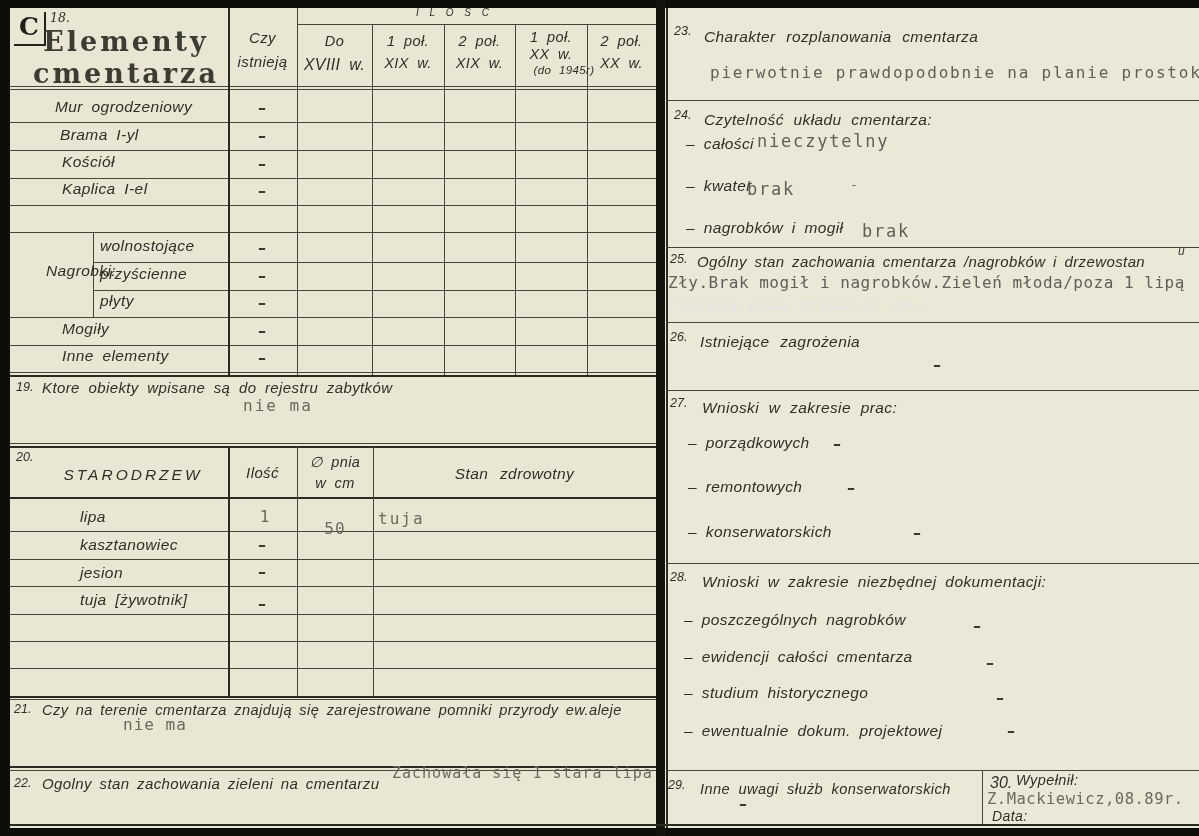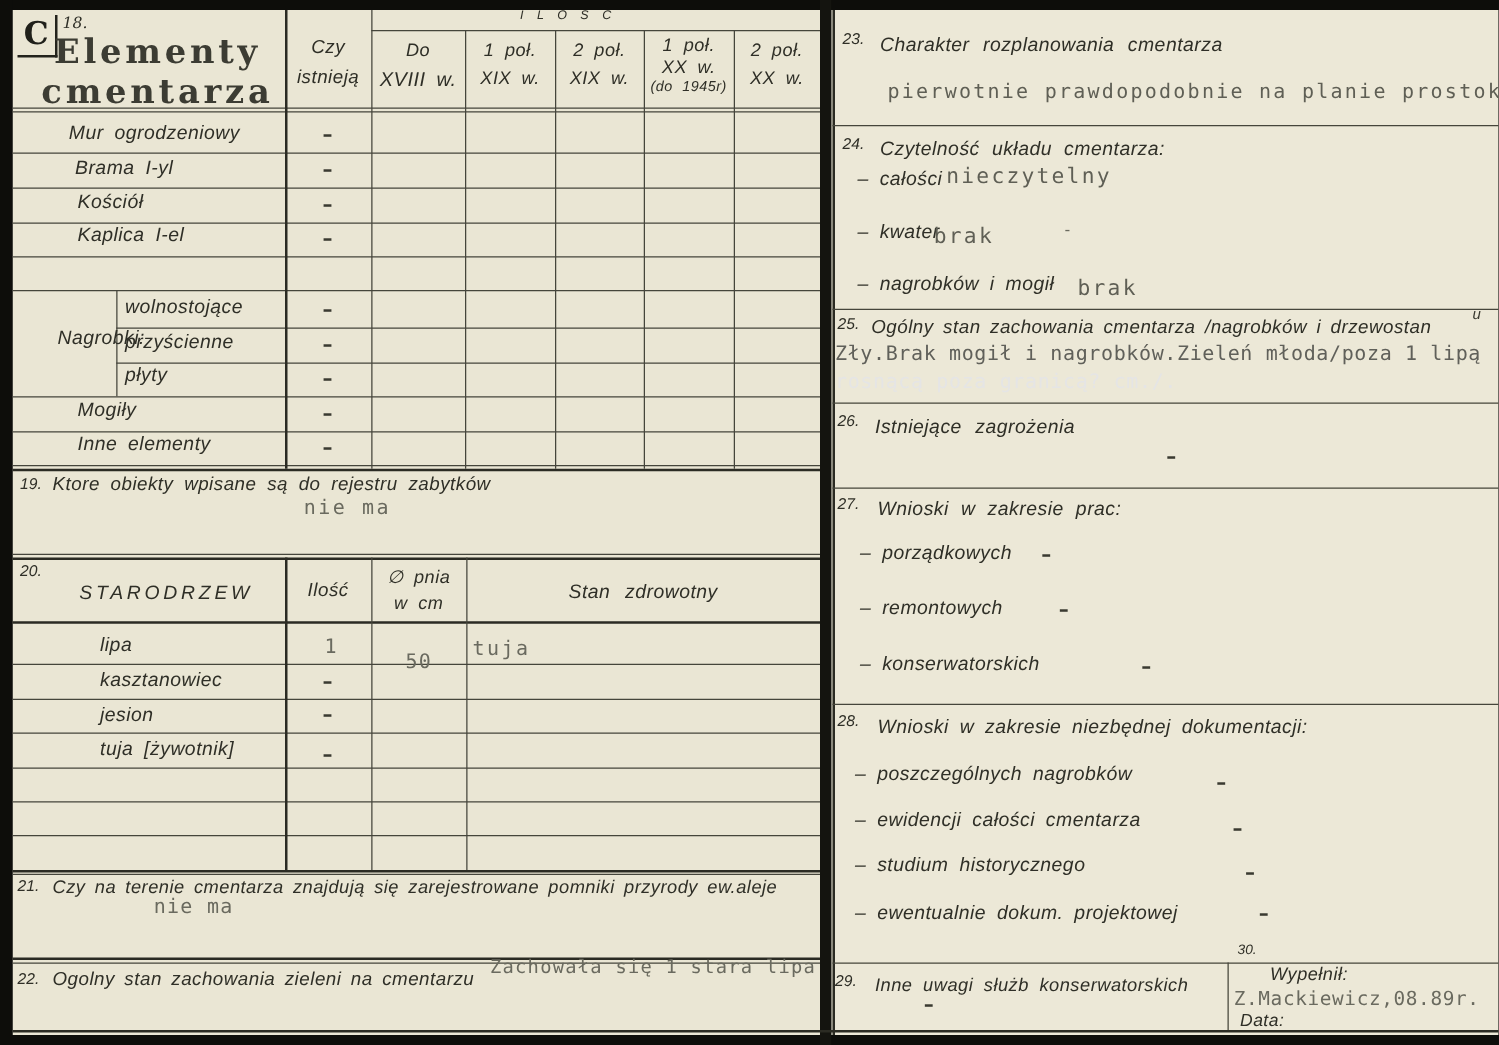--- a/index.html
+++ b/index.html
@@ -9,21 +9,21 @@
   .edge{position:absolute;background:#0d0d0a;}
   .strip{position:absolute;background:#14140f;}
   .hl{position:absolute;height:1px;background:#45453b;}
   .hl2{position:absolute;height:2px;background:#2b2b23;}
   .vl{position:absolute;width:1px;background:#45453b;}
   .vl2{position:absolute;width:2px;background:#2b2b23;}
   .lbl{position:absolute;font-style:italic;color:#2f2f27;font-size:15.5px;letter-spacing:.4px;
        word-spacing:4px;white-space:nowrap;line-height:1.1;}
   .num{position:absolute;font-style:italic;color:#2f2f27;font-size:12.5px;white-space:nowrap;}
   .ctr{text-align:center;}
-  .sm{font-size:11.5px;}
+  .sm{font-size:11.5px;margin-left:13px;}
   .type{position:absolute;font-family:"DejaVu Sans Mono","Liberation Mono",monospace;
         color:#6a6a5f;font-size:16px;letter-spacing:1px;white-space:nowrap;line-height:1.1;}
   .type2{color:#5f5f55;letter-spacing:1.8px;}
   .dash{position:absolute;width:30px;text-align:center;font-family:"DejaVu Sans",sans-serif;
         font-weight:bold;color:#3a3a31;font-size:16px;line-height:1;}
   .title{position:absolute;font-family:"DejaVu Serif",serif;font-weight:bold;font-size:27px;
          letter-spacing:3px;color:#3c3c33;line-height:1;}
   .cbox{position:absolute;left:14px;top:12px;width:30px;height:32px;
         border-right:2px solid #23231c;border-bottom:2px solid #23231c;
         font-family:"DejaVu Serif",serif;font-weight:bold;font-size:25px;color:#20201a;
@@ -206,18 +206,18 @@
   <div class="lbl" style="left:684px;top:648px;">– ewidencji całości cmentarza</div>
   <div class="dash" style="left:975px;top:655px;">–</div>
   <div class="lbl" style="left:684px;top:684px;">– studium historycznego</div>
   <div class="dash" style="left:985px;top:690px;">–</div>
   <div class="lbl" style="left:684px;top:722px;">– ewentualnie dokum. projektowej</div>
   <div class="dash" style="left:996px;top:723px;">–</div>
 
   <div class="num" style="left:668px;top:778px;">29.</div>
   <div class="lbl" style="left:700px;top:781px;font-size:14.6px;word-spacing:4px;">Inne uwagi służb konserwatorskich</div>
   <div class="dash" style="left:728px;top:796px;">–</div>
-  <div class="num" style="left:990px;top:754px;font-size:11px;">30.</div>
+  <div class="num" style="left:990px;top:774px;font-size:16px;">30.</div>
   <div class="lbl" style="left:1016px;top:773px;font-size:14.5px;">Wypełnił:</div>
   <div class="type" style="left:987px;top:791px;font-size:15.5px;letter-spacing:.5px;">Z.Mackiewicz,08.89r.</div>
   <div class="lbl" style="left:992px;top:809px;font-size:14px;">Data:</div>
 
 </div>
 
 </body></html>

